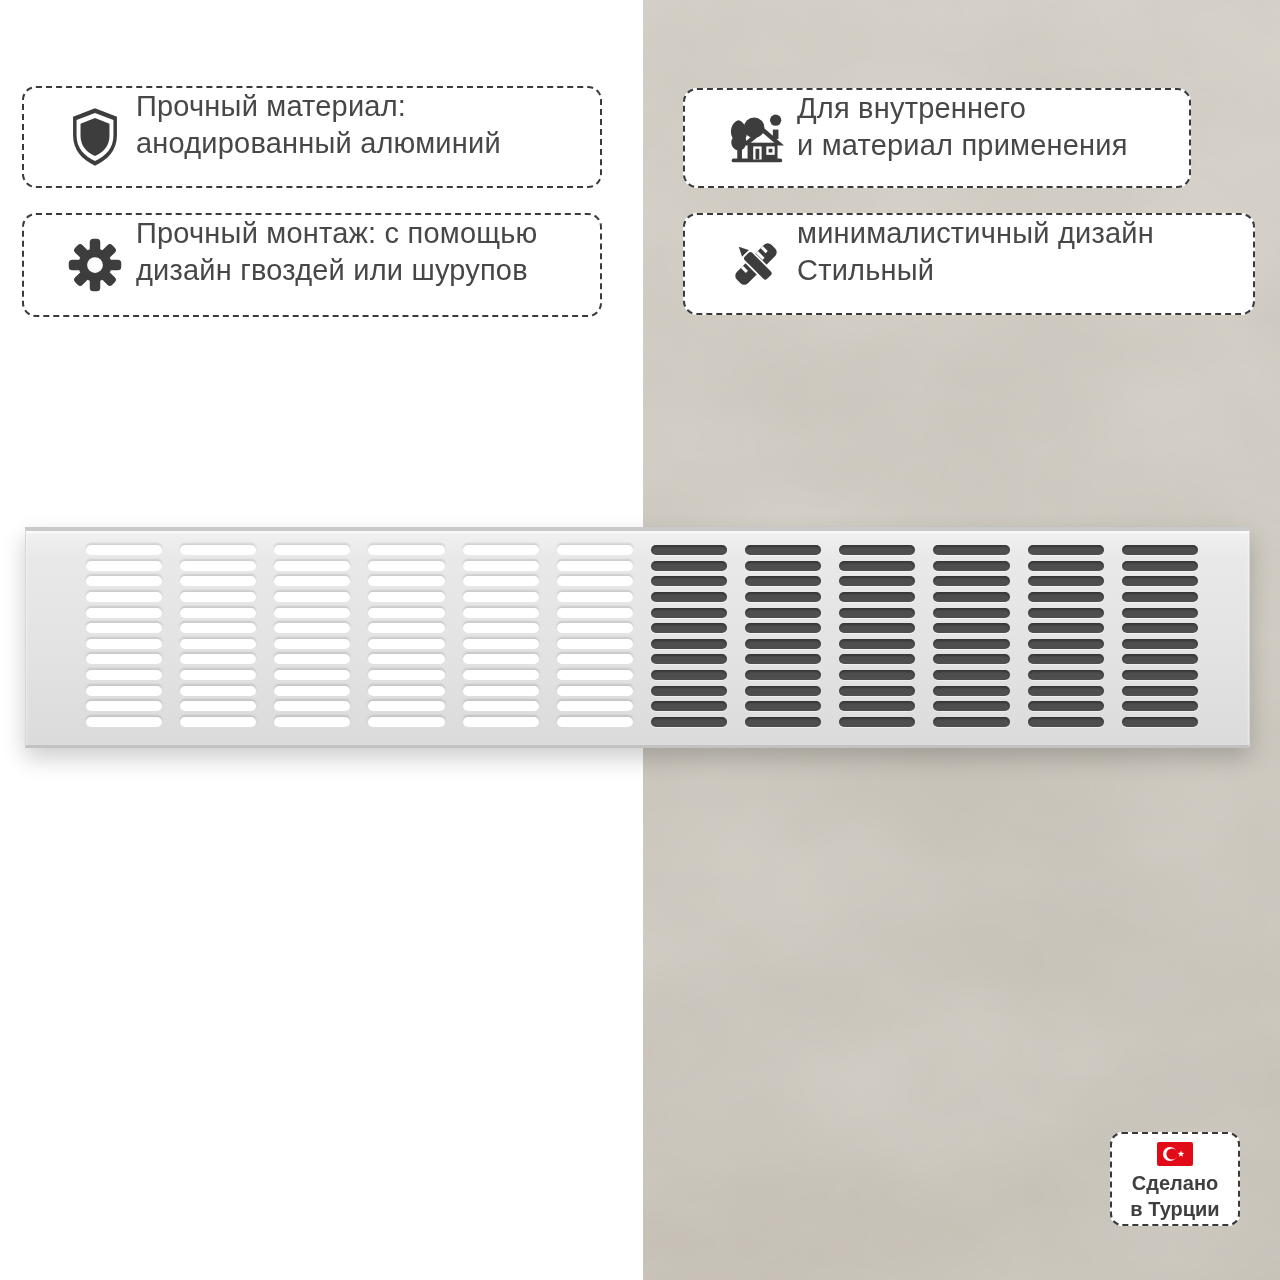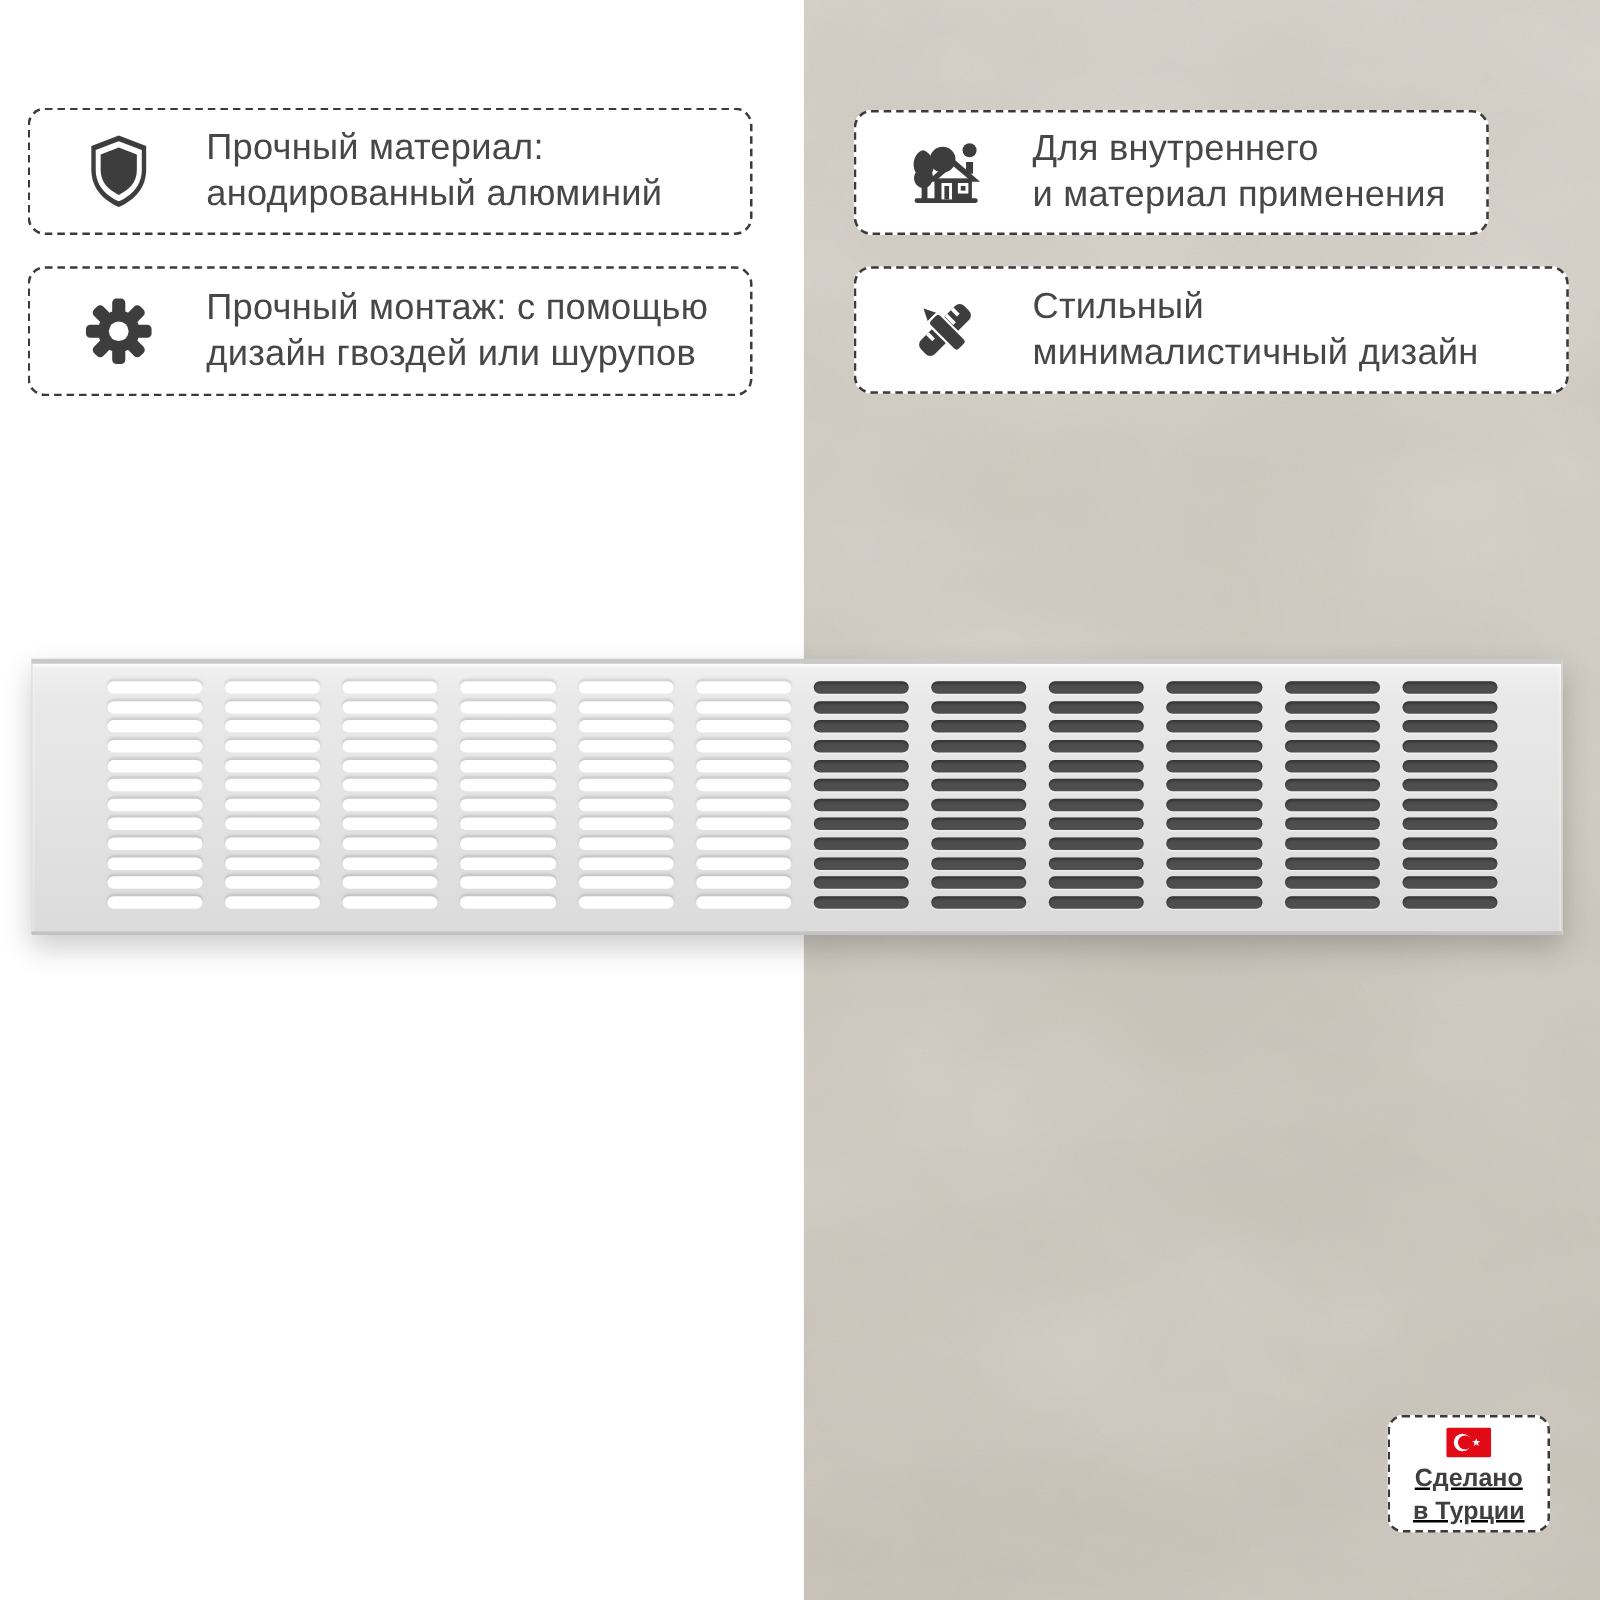--- a/index.html
+++ b/index.html
@@ -12,23 +12,22 @@
   .right-panel svg{display:block;}
 
   
   .feature-box{
     position:absolute;
     background:#ffffff;
     border:2px dashed #3a3a3a;
     border-radius:14px;
     box-sizing:border-box;
     display:flex;
-    align-items:center;
     padding-left:40px;
-    gap:39px;
+    gap:10px;
   }
   .box1{left:22px;top:86px;width:580px;height:102px;}
   .box2{left:22px;top:213px;width:580px;height:104px;}
   .box3{left:683px;top:88px;width:508px;height:100px;}
   .box4{left:683px;top:213px;width:572px;height:102px;}
   .feature-icon{width:62px;min-width:62px;display:flex;align-items:center;justify-content:center;}
   .feature-text{
     display:flex;flex-direction:column;
     color:#474747;
     font-size:29px;
@@ -67,21 +66,20 @@
 
   
   .made-in-badge{
     position:absolute;left:1110px;top:1132px;width:130px;height:94px;
     background:#ffffff;
     border:2px dashed #3a3a3a;
     border-radius:12px;
     box-sizing:border-box;
     display:flex;flex-direction:column;align-items:center;
     padding-top:8px;
-    text-decoration:underline;
   }
   .badge-flag{line-height:0;margin-bottom:4px;}
   .badge-text{
     display:flex;flex-direction:column;align-items:center;
     color:#3f3f3f;font-size:20px;font-weight:bold;line-height:26px;
     letter-spacacing:0.2px;
   }
 </style>
 </head>
 <body>
@@ -193,22 +191,22 @@
           <rect x="23" y="44" width="8" height="3.5" fill="#ffffff"></rect>
         </g>
 
         <g transform="rotate(-45 32 32)" stroke="#ffffff" stroke-width="2">
           <path d="M32 2 L39 16 L25 16 Z" fill="#3d3d3d"></path>
           <rect x="25" y="16" width="14" height="38" rx="4" fill="#3d3d3d"></rect>
         </g>
       </svg>
     </span>
     <div class="feature-text">
+      <span>минималистичный дизайн</span>
       <span>Стильный</span>
-      <span>минималистичный дизайн</span>
     </div>
   </div>
 
   <div class="grille">
     <div class="slots" id="slots">
         <div class="slot-col">
           <div class="slot light"></div>
           <div class="slot light"></div>
           <div class="slot light"></div>
           <div class="slot light"></div>

